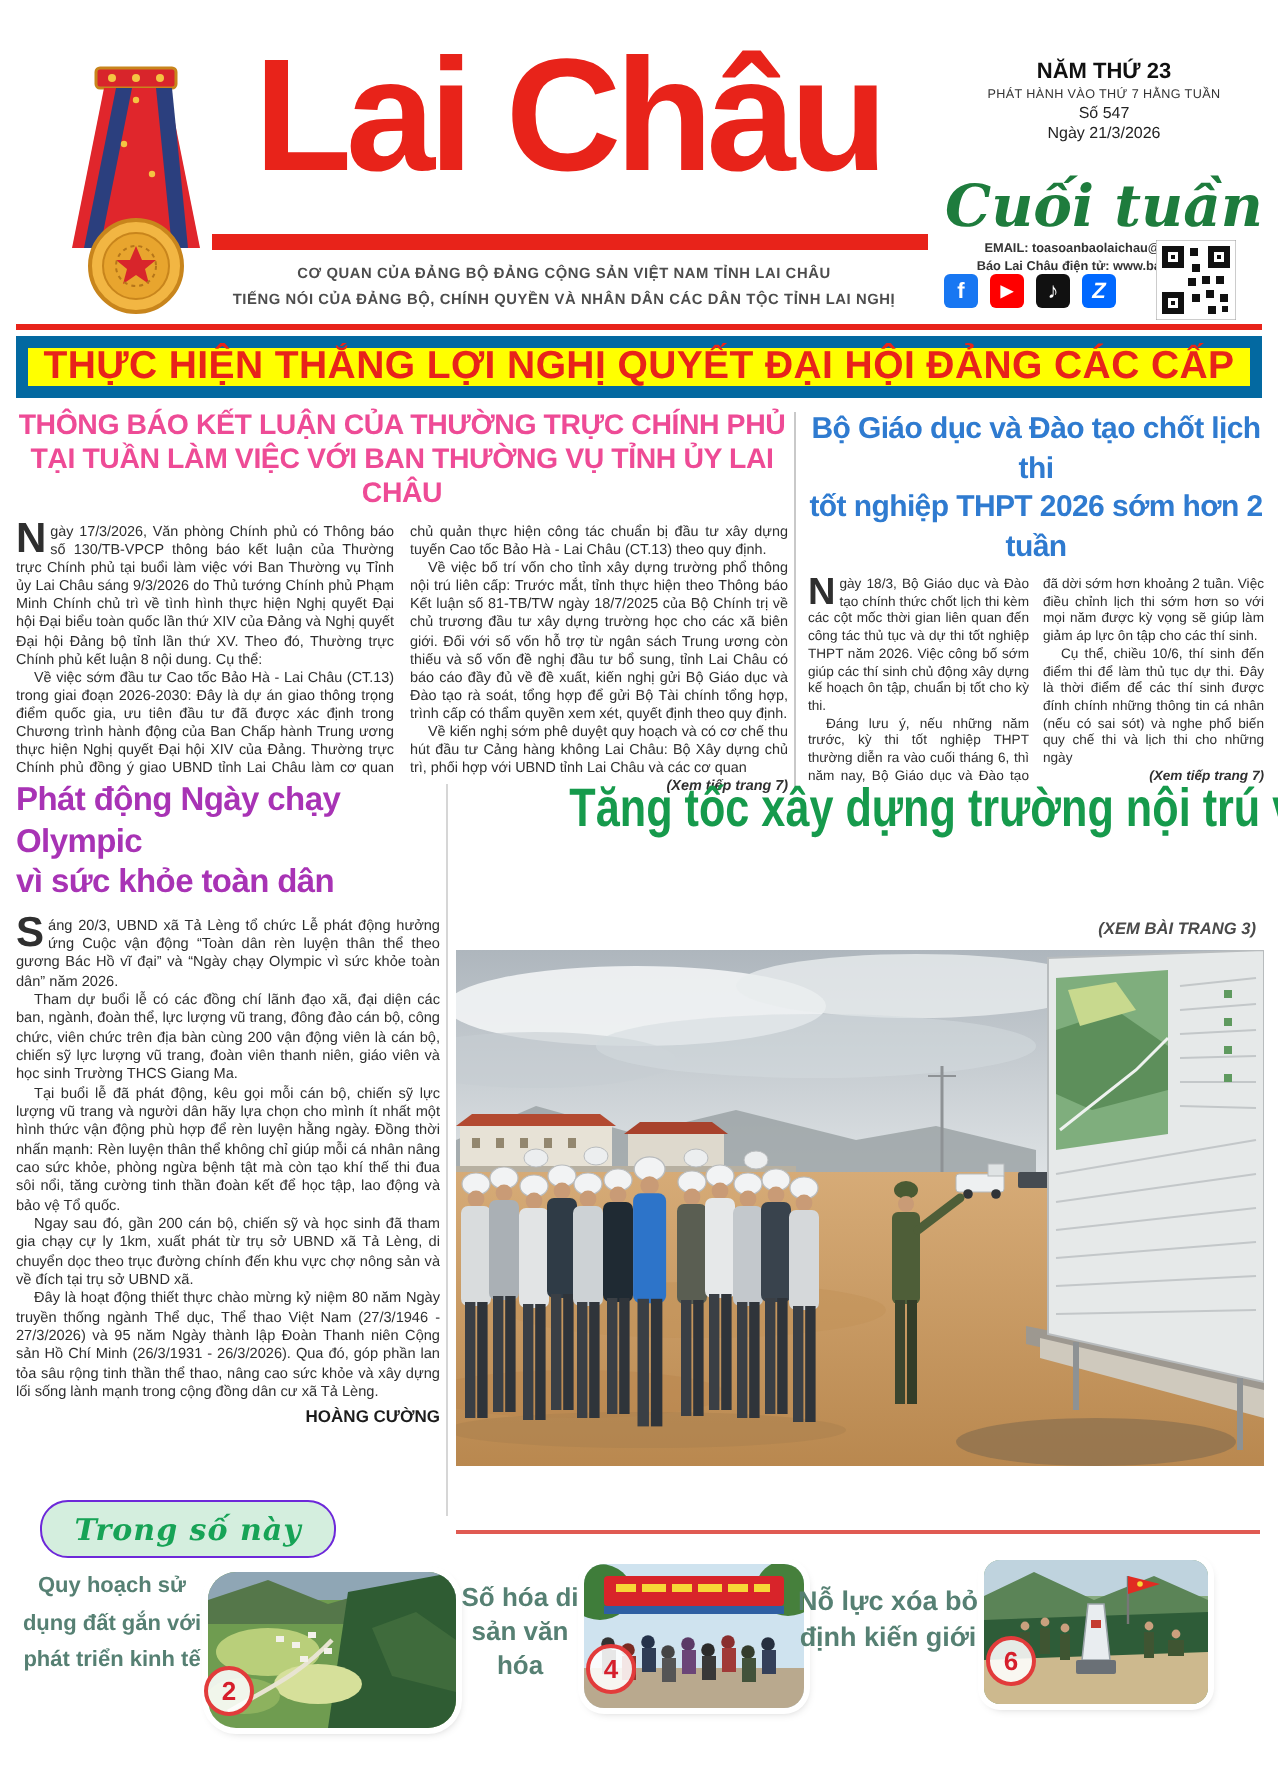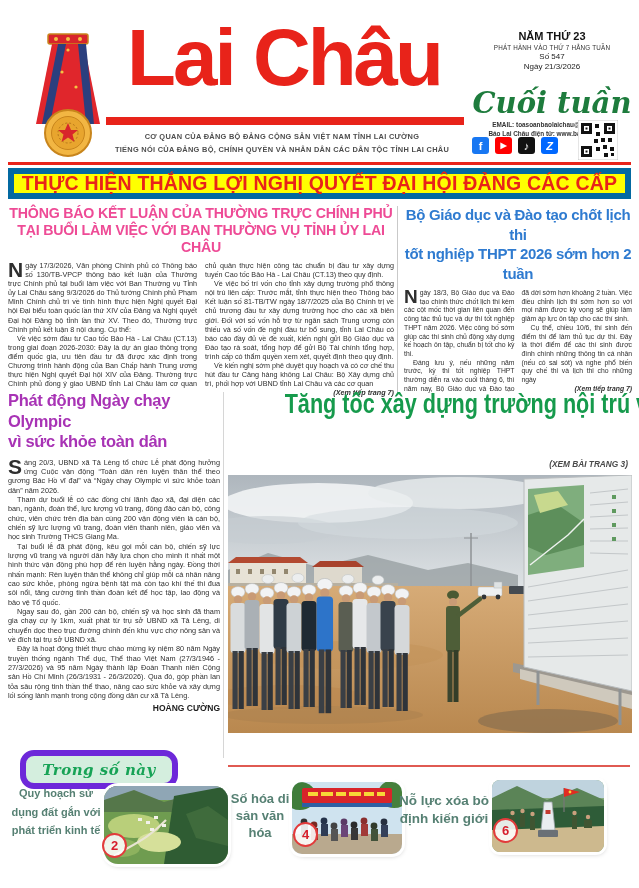--- a/index.html
+++ b/index.html
@@ -63,21 +63,21 @@
     letter-spacing:0px;line-height:32px;}
   .see-page{left:228px;top:459px;width:400px;text-align:right;font-size:8.3px;
     font-style:italic;font-weight:bold;color:#4a4a4a;}
   .photo-main{left:228px;top:475px;width:404px;height:258px;}
   .caption{left:228px;top:738px;width:402px;font-size:8.1px;font-style:italic;
     color:#3f3f3f;line-height:10.5px;}
   .redrule2{left:228px;top:765px;width:402px;height:2px;background:#e05a52;}
 
   
   .toc-pill{left:20px;top:750px;width:146px;height:27px;background:#d4eede;
-    border:6px solid #6d28d9;border-radius:14px;display:flex;align-items:center;
+    border:1px solid #6d28d9;border-radius:14px;display:flex;align-items:center;
     justify-content:center;}
   .toc-pill span{font-family:"DejaVu Serif",serif;font-style:italic;font-weight:bold;
     font-size:15px;color:#17a356;letter-spacing:.5px;}
   .teaser-text{color:#568073;font-weight:bold;text-align:center;}
   .t1-text{left:8px;top:784px;width:96px;font-size:11px;line-height:18.5px;}
   .t2-text{left:228px;top:790px;width:64px;font-size:13px;line-height:17px;}
   .t3-text{left:398px;top:792px;width:92px;font-size:13.5px;line-height:17.5px;}
   .tphoto{overflow:hidden;box-shadow:0 0 0 3px #fff,1px 2px 5px rgba(0,0,0,.25);}
   .t1-photo{left:104px;top:786px;width:124px;height:78px;border-radius:14px;}
   .t2-photo{left:292px;top:782px;width:110px;height:72px;border-radius:10px;}
@@ -107,22 +107,22 @@
       <circle cx="46" cy="101" r="23" fill="#f2b643" stroke="#c8851c" stroke-width="2"></circle>
       <circle cx="46" cy="101" r="16.5" fill="#e8a52e" stroke="#c8851c" stroke-width="1"></circle>
       <polygon points="46,91 49,98 56,98 50.5,102.5 52.5,110 46,105.5 39.5,110 41.5,102.5 36,98 43,98" fill="#d8252b"></polygon>
       <circle cx="46" cy="101" r="10" fill="none" stroke="#b5761a" stroke-width="1" stroke-dasharray="2,2"></circle>
     </svg>
   </div>
 
   <div class="abs masthead-title">Lai Châu</div>
   <div class="abs masthead-underline"></div>
   <div class="abs taglines">
-    <div>CƠ QUAN CỦA ĐẢNG BỘ ĐẢNG CỘNG SẢN VIỆT NAM TỈNH LAI CƯỜNG</div>
-    <div>TIẾNG NÓI CỦA ĐẢNG BỘ, CHÍNH QUYỀN VÀ NHÂN DÂN CÁC DÂN TỘC TỈNH LAI CHÂU</div>
+    <div>CƠ QUAN CỦA ĐẢNG BỘ ĐẢNG CỘNG SẢN VIỆT NAM TỈNH LAI CHÂU</div>
+    <div>TIẾNG NÓI CỦA ĐẢNG BỘ, CHÍNH QUYỀN VÀ NHÂN DÂN CÁC DÂN TỘC TỈNH LAI NGHỊ</div>
   </div>
 
   <div class="abs info">
     <div class="year">NĂM THỨ 23</div>
     <div class="freq">PHÁT HÀNH VÀO THỨ 7 HẰNG TUẦN</div>
     <div class="issue">Số 547</div>
     <div class="date">Ngày 21/3/2026</div>
     <div class="edition">Cuối tuần</div>
     <div class="contact">
       <div>EMAIL: toasoanbaolaichau@gmail.com</div>
@@ -163,21 +163,21 @@
         <rect x="7.5" y="30.5" width="2" height="2" fill="#111"></rect>
     </svg>
   </div>
 
   <div class="abs redrule"></div>
   <div class="abs banner">THỰC HIỆN THẮNG LỢI NGHỊ QUYẾT ĐẠI HỘI ĐẢNG CÁC CẤP</div>
 
   <div class="abs article-gov">
     <div class="gov-headline">
       <div>THÔNG BÁO KẾT LUẬN CỦA THƯỜNG TRỰC CHÍNH PHỦ</div>
-      <div>TẠI BUỔI LÀM VIỆC VỚI BAN THƯỜNG VỤ TỈNH ỦY LAI CHÂU</div>
+      <div>TẠI TUẦN LÀM VIỆC VỚI BAN THƯỜNG VỤ TỈNH ỦY LAI CHÂU</div>
     </div>
     <div class="body gov-body">
       <p>Ngày 17/3/2026, Văn phòng Chính phủ có Thông báo số 130/TB-VPCP thông báo kết luận của Thường trực Chính phủ tại buổi làm việc với Ban Thường vụ Tỉnh ủy Lai Châu sáng 9/3/2026 do Thủ tướng Chính phủ Phạm Minh Chính chủ trì về tình hình thực hiện Nghị quyết Đại hội Đại biểu toàn quốc lần thứ XIV của Đảng và Nghị quyết Đại hội Đảng bộ tỉnh lần thứ XV. Theo đó, Thường trực Chính phủ kết luận 8 nội dung. Cụ thể:</p>
       <p>Về việc sớm đầu tư Cao tốc Bảo Hà - Lai Châu (CT.13) trong giai đoạn 2026-2030: Đây là dự án giao thông trọng điểm quốc gia, ưu tiên đầu tư đã được xác định trong Chương trình hành động của Ban Chấp hành Trung ương thực hiện Nghị quyết Đại hội XIV của Đảng. Thường trực Chính phủ đồng ý giao UBND tỉnh Lai Châu làm cơ quan chủ quản thực hiện công tác chuẩn bị đầu tư xây dựng tuyến Cao tốc Bảo Hà - Lai Châu (CT.13) theo quy định.</p>
       <p>Về việc bố trí vốn cho tỉnh xây dựng trường phổ thông nội trú liên cấp: Trước mắt, tỉnh thực hiện theo Thông báo Kết luận số 81-TB/TW ngày 18/7/2025 của Bộ Chính trị về chủ trương đầu tư xây dựng trường học cho các xã biên giới. Đối với số vốn hỗ trợ từ ngân sách Trung ương còn thiếu và số vốn đề nghị đầu tư bổ sung, tỉnh Lai Châu có báo cáo đầy đủ về đề xuất, kiến nghị gửi Bộ Giáo dục và Đào tạo rà soát, tổng hợp để gửi Bộ Tài chính tổng hợp, trình cấp có thẩm quyền xem xét, quyết định theo quy định.</p>
       <p>Về kiến nghị sớm phê duyệt quy hoạch và có cơ chế thu hút đầu tư Cảng hàng không Lai Châu: Bộ Xây dựng chủ trì, phối hợp với UBND tỉnh Lai Châu và các cơ quan</p>
       <p class="cont">(Xem tiếp trang 7)</p>
     </div>
   </div>
 

